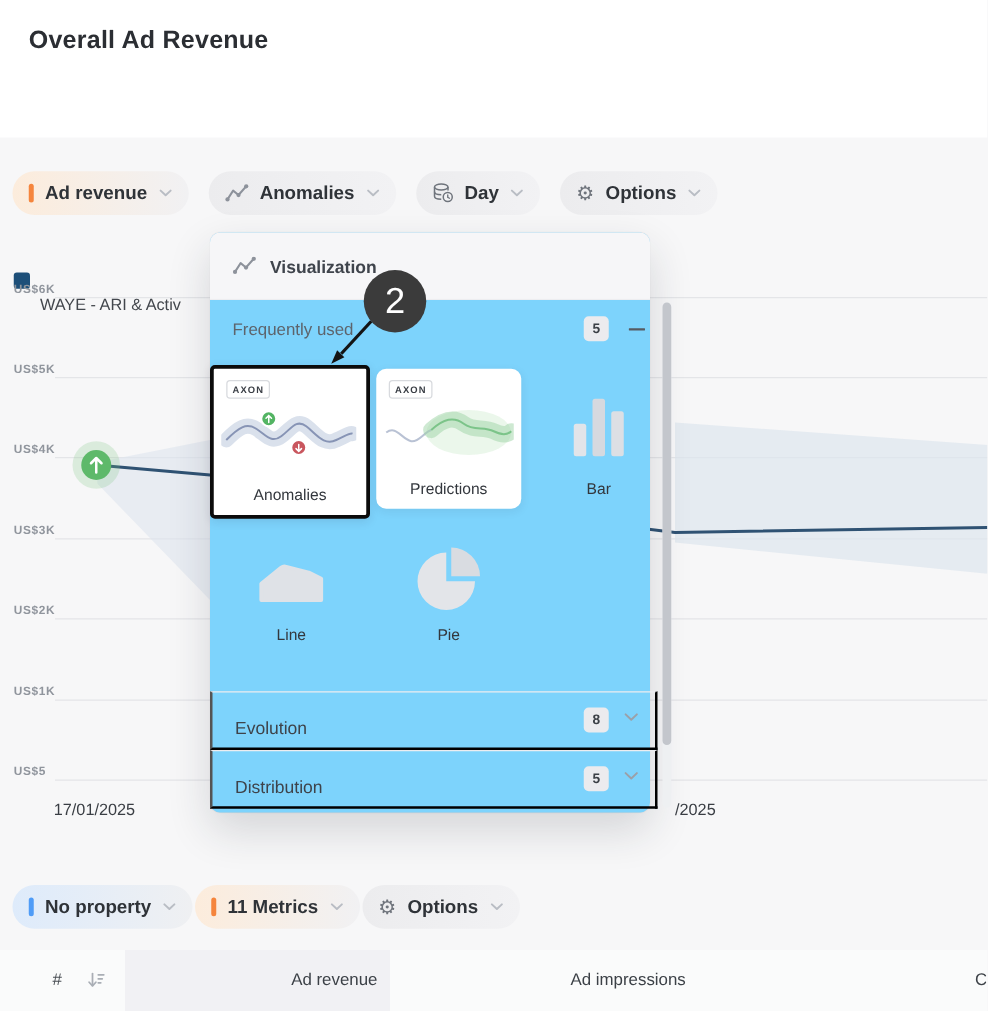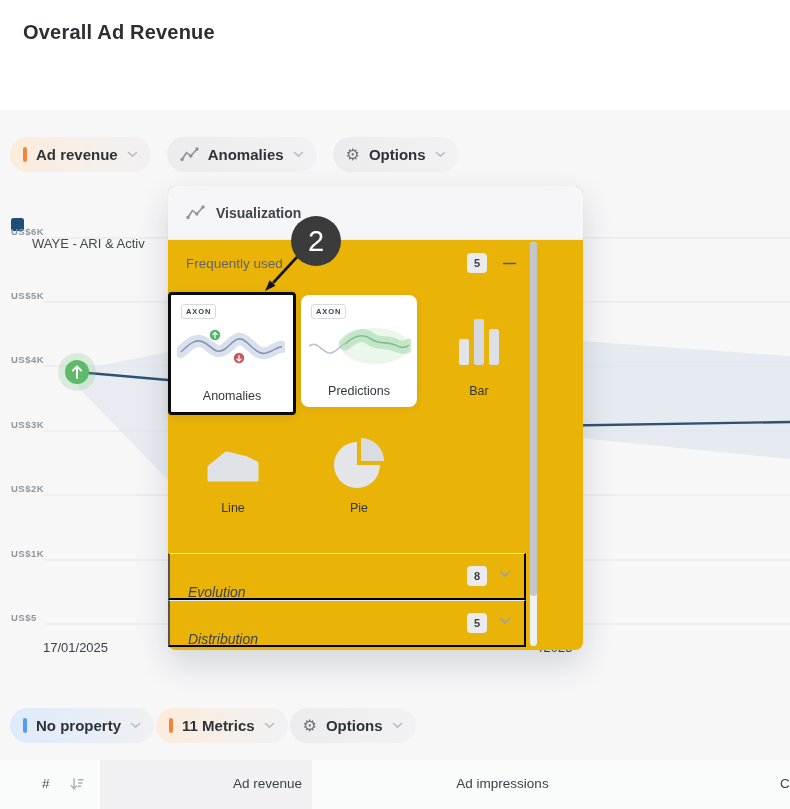--- a/index.html
+++ b/index.html
@@ -33,21 +33,21 @@
 
   
   .chart-svg { position:absolute; left:0; top:0; width:790px; height:809px; z-index:1; pointer-events:none; }
   .yl { position:absolute; left:11px; font-size:9.5px; font-weight:700; letter-spacing:.5px; color:#90959d; z-index:2; }
   .y0{top:226px}.y1{top:290px}.y2{top:354px}.y3{top:419px}.y4{top:483px}.y5{top:548px}.y6{top:612px}
   .xl { position:absolute; top:640px; font-size:13px; color:#3a3e44; z-index:2; }
   .xl-left { left:43px; }
   .xl-right { left:540px; }
 
   
-  .vpanel { position:absolute; left:168px; top:186px; width:415px; height:464px; background:#eab308;
+  .vpanel { position:absolute; left:168px; top:186px; width:352px; height:464px; background:#7dd3fc;
             border-radius:8px; box-shadow:0 14px 34px rgba(30,35,50,.16), 0 0 1px rgba(0,0,0,.08); z-index:5; }
   .vpanel-header { position:absolute; left:0; top:0; width:100%; height:54px; background:#f6f6f8;
                    border-radius:8px 8px 0 0; border-bottom:1px solid #ededf0; display:flex; align-items:center; gap:11px; padding-left:18px; }
   .vpanel-title { font-size:14px; font-weight:600; color:#3f444c; }
   .vp-sechead { position:absolute; left:0; top:60px; width:358px; height:34px; display:flex; align-items:center; padding-left:18px; }
   .vp-sechead-label { font-size:13.5px; color:#5d646c; }
   .count-badge { position:absolute; width:20px; height:20px; background:#ebebee; border-radius:4px;
                  font-size:11px; font-weight:700; color:#3b4046; display:flex; align-items:center; justify-content:center; }
   .badge-fu { left:299px; top:67px; }
   .iconbtn { position:absolute; width:18px; height:18px; display:flex; align-items:center; justify-content:center; background:none; border:none; cursor:pointer; }
@@ -63,21 +63,21 @@
   .axon-badge { position:absolute; left:10px; top:9px; font-size:7.5px; font-weight:700; letter-spacing:.9px;
                 color:#3a3e45; background:#fff; border:1px solid #d8dade; border-radius:3px; padding:2px 4px; }
   .tile-wave { position:absolute; left:6px; top:27px; }
   .bar-ic  { position:absolute; left:50%; top:20px; transform:translateX(-50%); }
   .line-ic { position:absolute; left:50%; top:13px; transform:translateX(-50%); }
   .pie-ic  { position:absolute; left:50%; top:8px;  transform:translateX(-50%); }
 
   .vp-row { position:absolute; left:0; width:358px; height:47px; border-top:1px solid #ededf0; cursor:pointer; background:none; }
   .row-evolution { top:367px; }
   .row-distribution { top:414px; }
-  .vp-row-label { position:absolute; left:18px; top:30px; font-size:14px; color:#3e434a;font-style:italic; }
+  .vp-row-label { position:absolute; left:18px; top:20px; font-size:14px; color:#3e434a; }
   .badge-row { left:299px; top:13px; }
   .chev-row { position:absolute; left:331px; top:17px; }
 
   .vscroll-track { position:absolute; left:362px; top:56px; width:7px; height:404px; background:#eef0f2; border-radius:4px; }
   .vscroll-thumb { position:absolute; left:362px; top:56px; width:7px; height:354px; background:#c3c6cc; border-radius:4px; }
 
   
   .anno-circle { position:absolute; left:291px; top:216px; width:50px; height:50px; border-radius:50%;
                  background:#3b3b3b; color:#ffffff; font-size:29px; font-weight:400;
                  display:flex; align-items:center; justify-content:center; z-index:30; }
@@ -111,20 +111,34 @@
         </svg>
     </button>
     <button class="pill">
       <svg width="19" height="15" viewBox="0 0 19 15">
           <path d="M2,12.5 L6.5,5.5 L10.8,9 L17,2" fill="none" stroke="#8d929b" stroke-width="1.6" stroke-linecap="round" stroke-linejoin="round"></path>
           <circle cx="2" cy="12.5" r="1.7" fill="#8d929b"></circle>
           <circle cx="10.8" cy="9" r="1.7" fill="#8d929b"></circle>
           <circle cx="17" cy="2" r="1.7" fill="#8d929b"></circle>
         </svg>
       <span>Anomalies</span>
+      <svg class="chev" width="11" height="7" viewBox="0 0 11 7">
+          <path d="M1.5,1.5 L5.5,5.2 L9.5,1.5" fill="none" stroke="#b9bdc4" stroke-width="1.6" stroke-linecap="round" stroke-linejoin="round"></path>
+        </svg>
+    </button>
+    <button class="pill">
+      <svg width="17" height="17" viewBox="0 0 17 17">
+          <ellipse cx="7" cy="3.6" rx="5.4" ry="2.4" fill="none" stroke="#6f747c" stroke-width="1.2"></ellipse>
+          <path d="M1.6,3.6 L1.6,11 C1.6,12.3 3.9,13.4 7,13.4" fill="none" stroke="#6f747c" stroke-width="1.2"></path>
+          <path d="M12.4,3.6 L12.4,6.4" fill="none" stroke="#6f747c" stroke-width="1.2"></path>
+          <path d="M1.6,7.3 C1.6,8.6 3.9,9.7 7,9.7" fill="none" stroke="#6f747c" stroke-width="1.2"></path>
+          <circle cx="12.2" cy="11.6" r="3.6" fill="#f2f2f4" stroke="#6f747c" stroke-width="1.2"></circle>
+          <path d="M12.2,9.9 L12.2,11.8 L13.6,12.6" fill="none" stroke="#6f747c" stroke-width="1.1" stroke-linecap="round"></path>
+        </svg>
+      <span>Day</span>
       <svg class="chev" width="11" height="7" viewBox="0 0 11 7">
           <path d="M1.5,1.5 L5.5,5.2 L9.5,1.5" fill="none" stroke="#b9bdc4" stroke-width="1.6" stroke-linecap="round" stroke-linejoin="round"></path>
         </svg>
     </button>
     <button class="pill">
       <span class="gear-glyph">⚙</span>
       <span>Options</span>
       <svg class="chev" width="11" height="7" viewBox="0 0 11 7">
           <path d="M1.5,1.5 L5.5,5.2 L9.5,1.5" fill="none" stroke="#b9bdc4" stroke-width="1.6" stroke-linecap="round" stroke-linejoin="round"></path>
         </svg>

